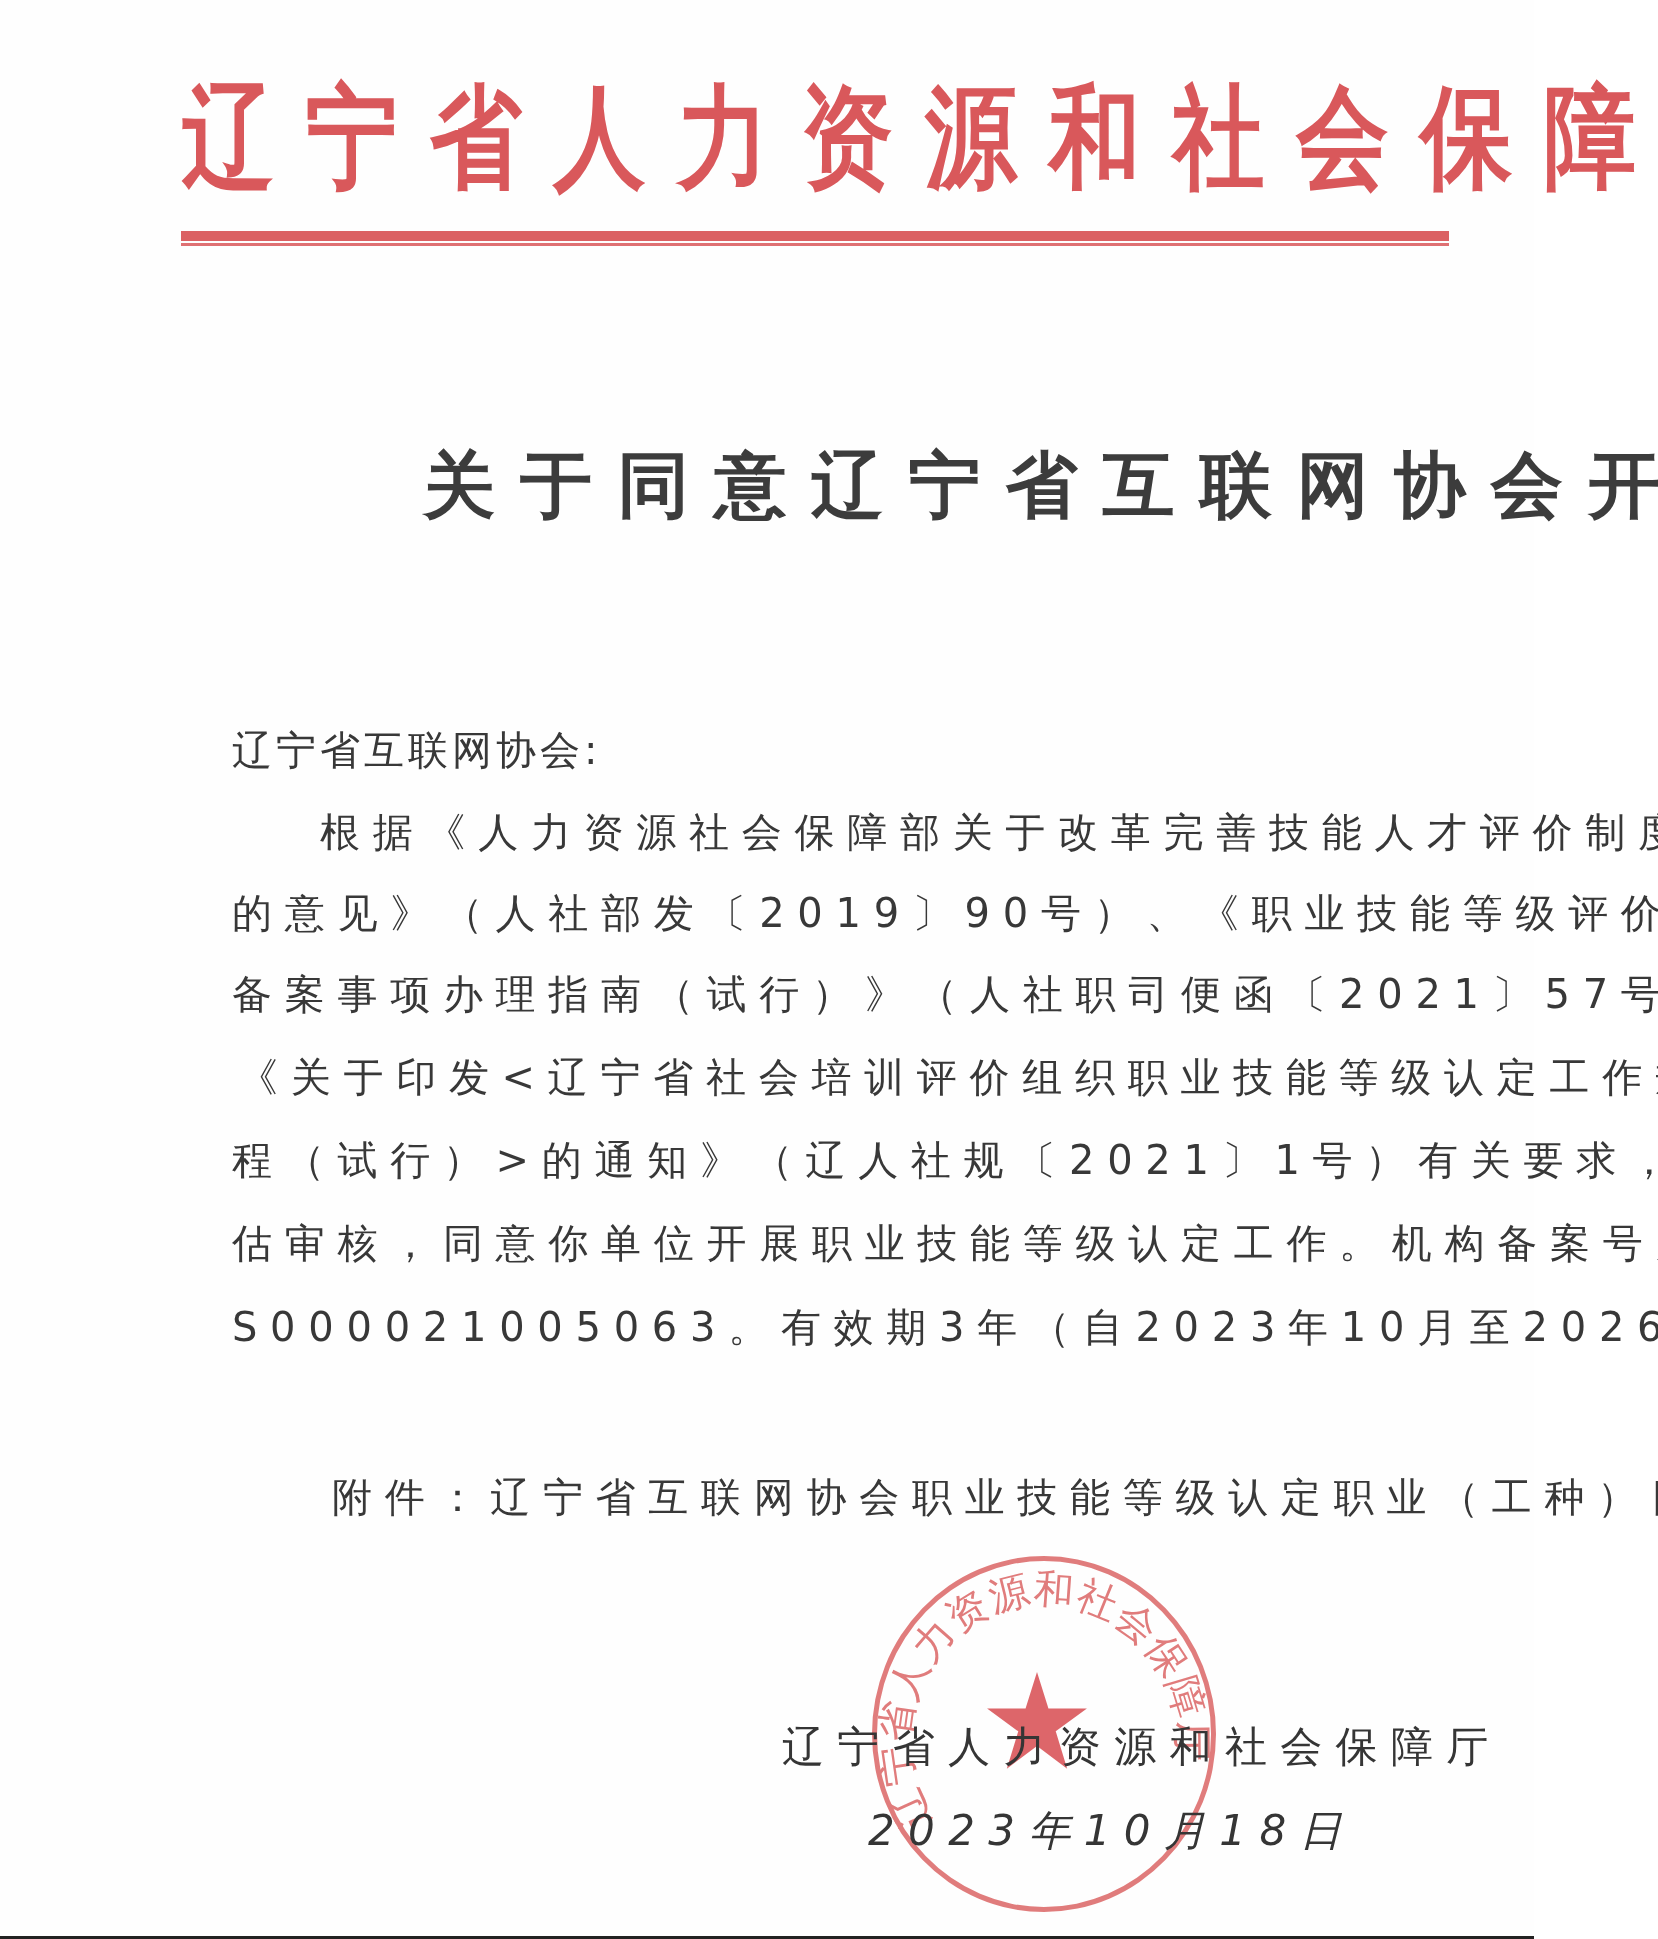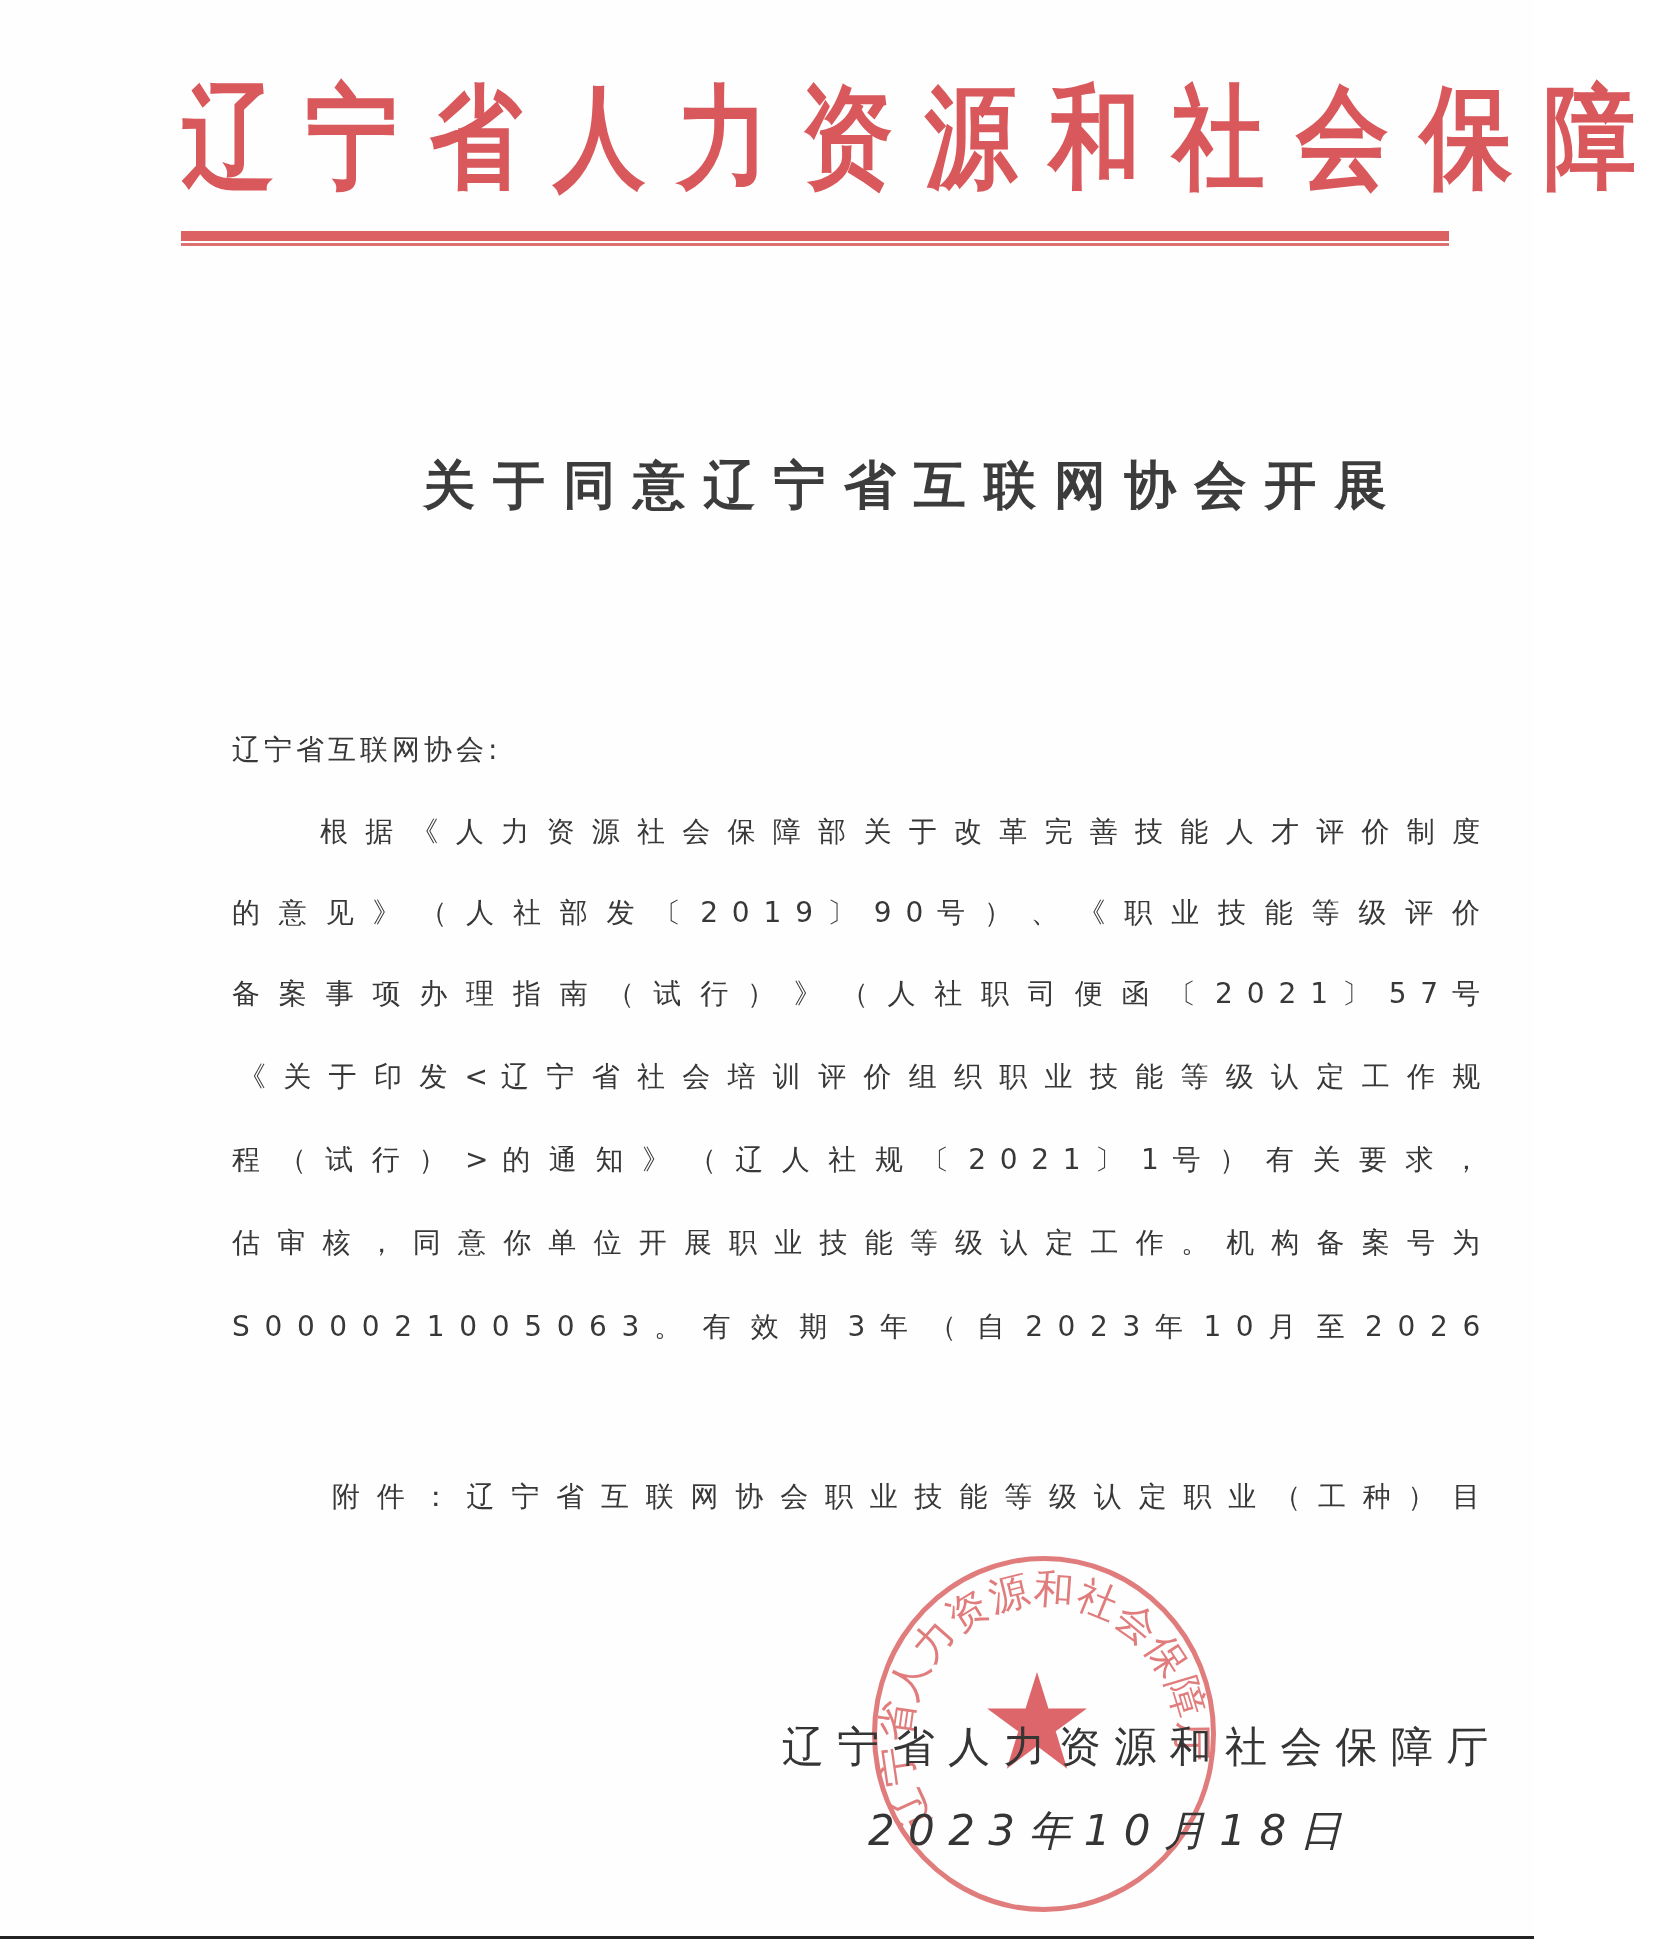--- a/index.html
+++ b/index.html
@@ -10,26 +10,26 @@
     color:#d9585b; font-family:"DejaVu Serif", serif; font-weight:bold;
     font-size:112px; line-height:130px; white-space:nowrap;
     text-align:justify; text-align-last:justify;
     transform-origin:left top;
   }
   .header-title span.t { display:inline-block; transform:scaleX(0.82); transform-origin:left center; width:1539px; text-align:justify; text-align-last:justify; }
   .rule-thick { position:absolute; left:181px; top:231px; width:1268px; height:10px; background:#db6163; }
   .rule-thin { position:absolute; left:181px; top:243px; width:1268px; height:3px; background:#df7173; }
   .doc-title {
     position:absolute; color:#3c3c3c; font-family:"DejaVu Serif", serif; font-weight:bold;
-    font-size:52px; line-height:60px; white-space:nowrap;
+    font-size:72px; line-height:60px; white-space:nowrap;
     text-align:justify; text-align-last:justify;
   }
   .body-line {
     position:absolute; color:#383838; font-family:"DejaVu Sans", sans-serif;
-    font-size:28px; line-height:50px; height:50px; white-space:nowrap;
+    font-size:40px; line-height:50px; height:50px; white-space:nowrap;
     text-align:justify; text-align-last:justify;
   }
   .body-line.left { text-align:left; text-align-last:left; letter-spacing:4px; }
   .seal {
     position:absolute; left:872px; top:1556px; width:334px; height:346px;
     border:5px solid #dd6b6b; border-radius:50%; opacity:0.88;
   }
   .seal-arc { position:absolute; left:0; top:0; width:100%; height:100%; }
   .seal-star { position:absolute; left:985px; top:1672px; width:104px; height:100px; }
   .sign {

